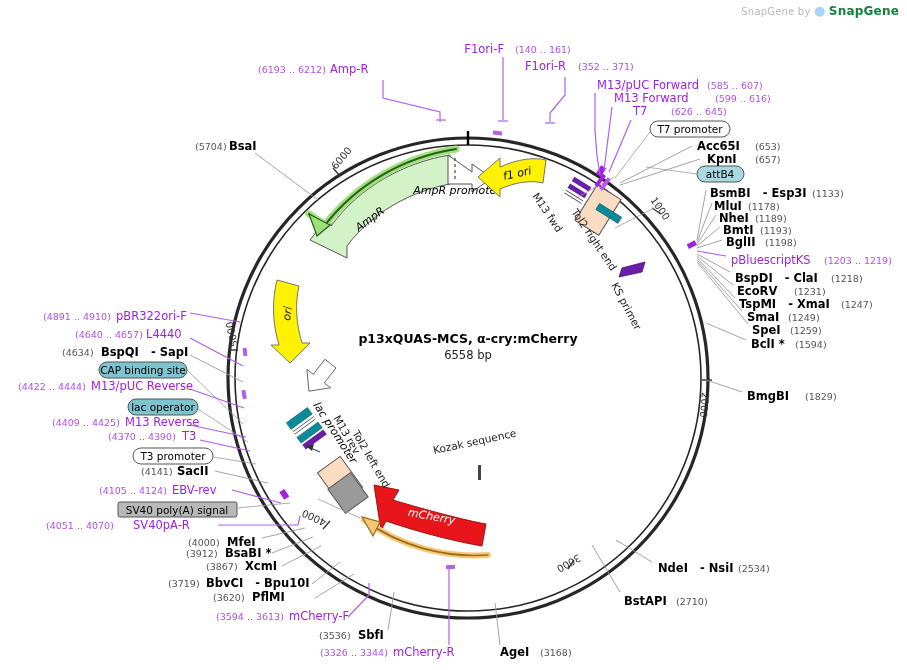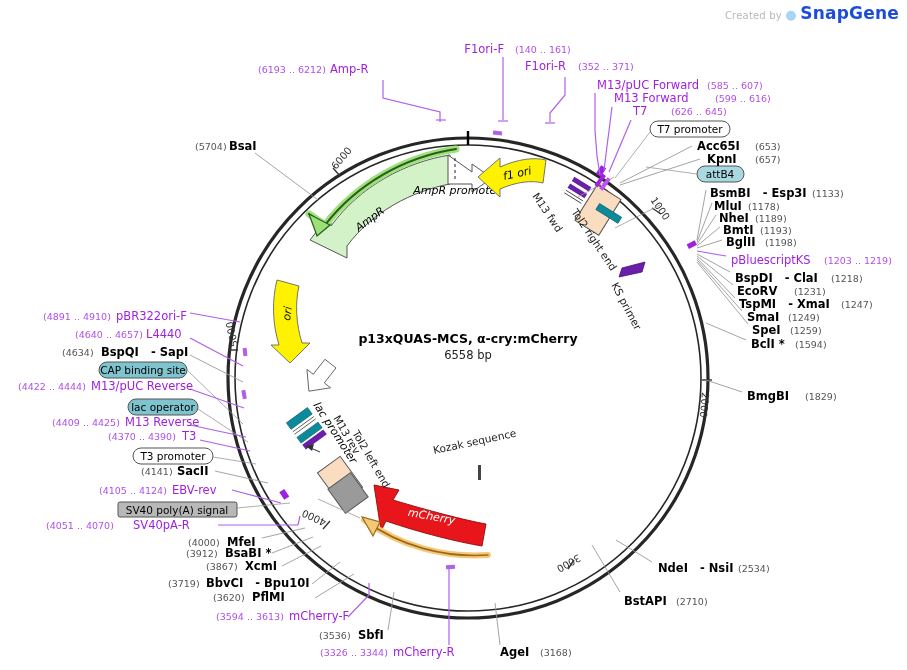--- a/index.html
+++ b/index.html
@@ -30,22 +30,22 @@
     position: absolute;
     right: 8px;
     top: 3px;
     font-family: "DejaVu Sans", sans-serif;
     font-size: 10px;
     color: #b8b8b8;
     letter-spacing: 0.2px;
     white-space: nowrap;
   }
   .wm .sg {
-    color: #1d4ed8;
-    font-size: 17px;
+    color: #15803d;
+    font-size: 12px;
     font-weight: bold;
   }
   .wm .pin {
     color: #a8d4f5;
     font-size: 13px;
     font-weight: bold;
   }
   text { white-space: pre; }
   .t-enz      { font-family:"DejaVu Sans",sans-serif; font-size:11.5px; font-weight:bold; fill:#000; }
   .t-pos      { font-family:"DejaVu Sans",sans-serif; font-size:9.5px;  fill:#555; }
@@ -62,21 +62,21 @@
   .lead-purp  { stroke:#b060ea; stroke-width:1.2; fill:none; }
   .backbone-o { fill:none; stroke:#262626; stroke-width:3.2; }
   .backbone-i { fill:none; stroke:#262626; stroke-width:1.6; }
 </style>
 </head>
 <body>
 
 <div id="stage">
 
   <div class="wm">
-    <span>Created by</span>
+    <span>SnapGene by</span>
     <span class="pin">●</span>
     <span class="sg">SnapGene</span>
   </div>
 
   <svg class="map" viewBox="0 0 907 670">
     <defs>
       <marker id="none"></marker>
     </defs>
 
     <g>

